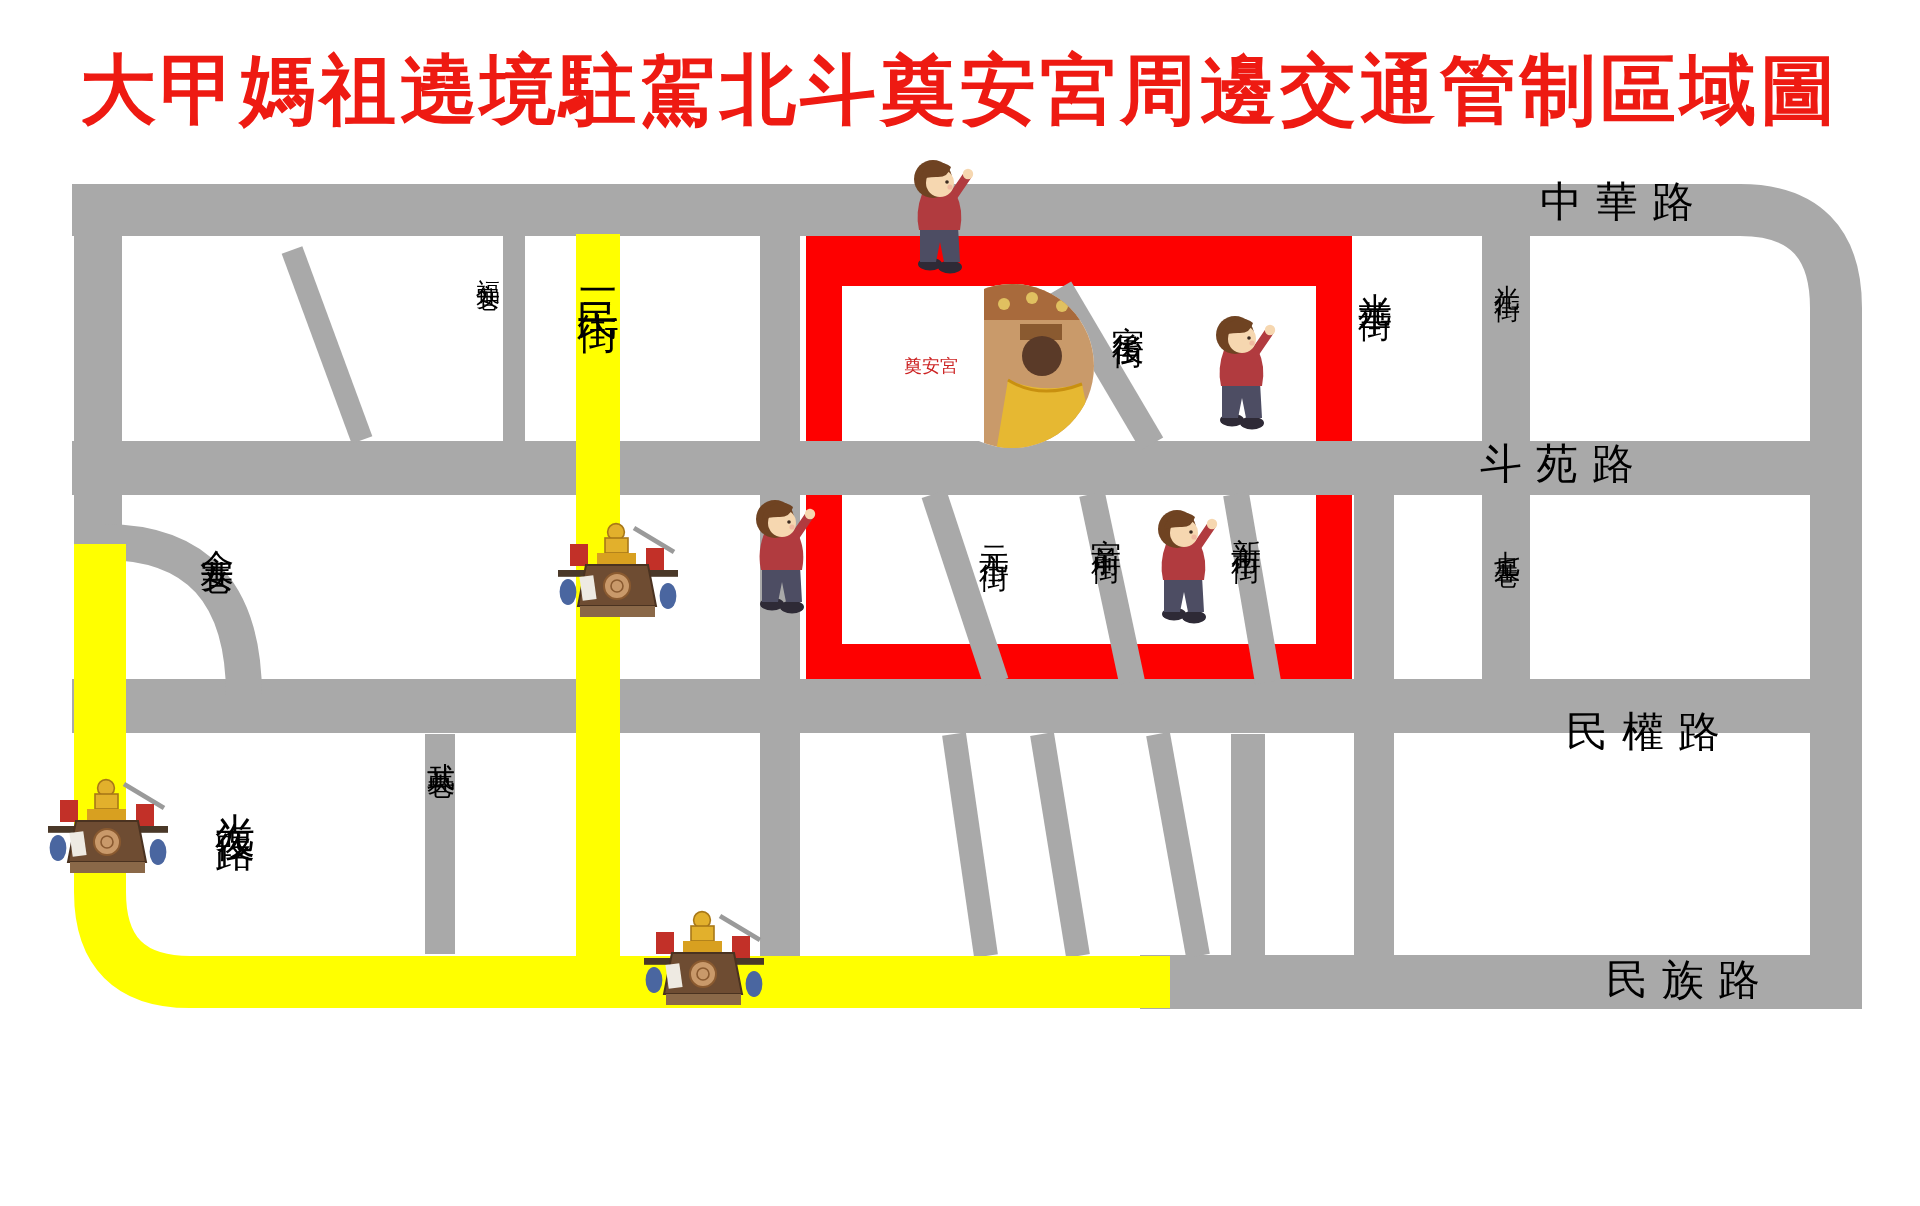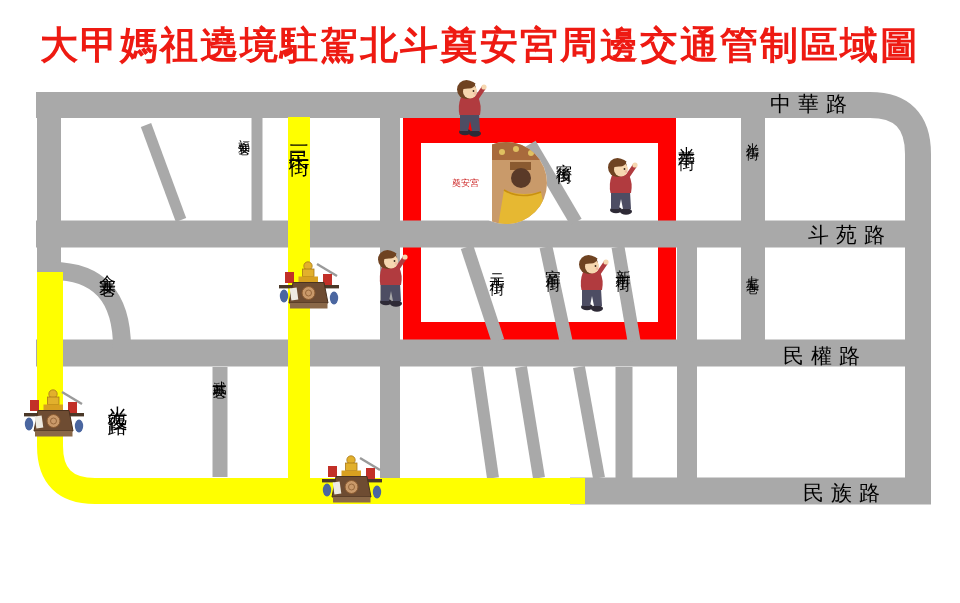--- a/index.html
+++ b/index.html
@@ -1,21 +1,21 @@
 <!DOCTYPE html>
 <html><head>
 <meta charset="utf-8">
 <style>
   html,body{margin:0;padding:0;background:#ffffff;}
   #stage{position:relative;width:960px;height:603px;background:#ffffff;overflow:hidden;
          font-family:"DejaVu Serif","Liberation Serif",serif;}
   #map-title{position:absolute;left:0;top:20px;width:960px;text-align:center;
              font-size:38px;font-weight:bold;color:#ee1a12;letter-spacing:2px;white-space:nowrap;}
   #map-svg{position:absolute;left:0;top:0;}
-  .hlabel{position:absolute;color:#000;white-space:nowrap;line-height:1.05;}
+  .hlabel{position:absolute;color:#000;white-space:nowrap;line-height:1.05;font-family:Liberation Mono, monospace;}
   .vlabel{position:absolute;color:#000;writing-mode:vertical-rl;text-orientation:upright;
           white-space:nowrap;line-height:1.0;}
 </style>
 </head>
 <body>
 
 <div id="stage">
 
   <div id="map-title">大甲媽祖遶境駐駕北斗奠安宮周邊交通管制區域圖</div>
 
@@ -112,22 +112,22 @@
     <use href="#person" x="450" y="80"></use>
     <use href="#person" x="371" y="250"></use>
     <use href="#person" x="601" y="158"></use>
     <use href="#person" x="572" y="255"></use>
     <use href="#palanquin" x="279" y="258"></use>
     <use href="#palanquin" x="24" y="386"></use>
     <use href="#palanquin" x="322" y="452"></use>
   </svg>
 
   <div class="hlabel" style="left:770px;top:93px;font-size:21px;letter-spacing:7px;">中華路</div>
-  <div class="hlabel" style="left:808px;top:224px;font-size:21px;letter-spacing:7px;">斗苑路</div>
-  <div class="hlabel" style="left:783px;top:345px;font-size:21px;letter-spacing:7px;">民權路</div>
+  <div class="hlabel" style="left:740px;top:224px;font-size:21px;letter-spacing:7px;">斗苑路</div>
+  <div class="hlabel" style="left:783px;top:358px;font-size:21px;letter-spacing:7px;">民權路</div>
   <div class="hlabel" style="left:803px;top:482px;font-size:21px;letter-spacing:7px;">民族路</div>
 
   <div class="vlabel" style="left:108px;top:390px;font-size:20px;letter-spacing:5px;">光復路</div>
   <div class="vlabel" style="left:288px;top:128px;font-size:21px;letter-spacing:6px;">三民街</div>
   <div class="vlabel" style="left:238px;top:130px;font-size:12px;letter-spacing:2px;">福安巷</div>
   <div class="vlabel" style="left:99px;top:261px;font-size:17px;letter-spacing:3px;">金安巷</div>
   <div class="vlabel" style="left:213px;top:370px;font-size:14px;letter-spacing:2px;">武英巷</div>
   <div class="vlabel" style="left:678px;top:133px;font-size:17px;letter-spacing:4px;">光華街</div>
   <div class="vlabel" style="left:746px;top:132px;font-size:13px;letter-spacing:3px;">光仁街</div>
   <div class="vlabel" style="left:746px;top:265px;font-size:13px;letter-spacing:3px;">七星巷</div>

